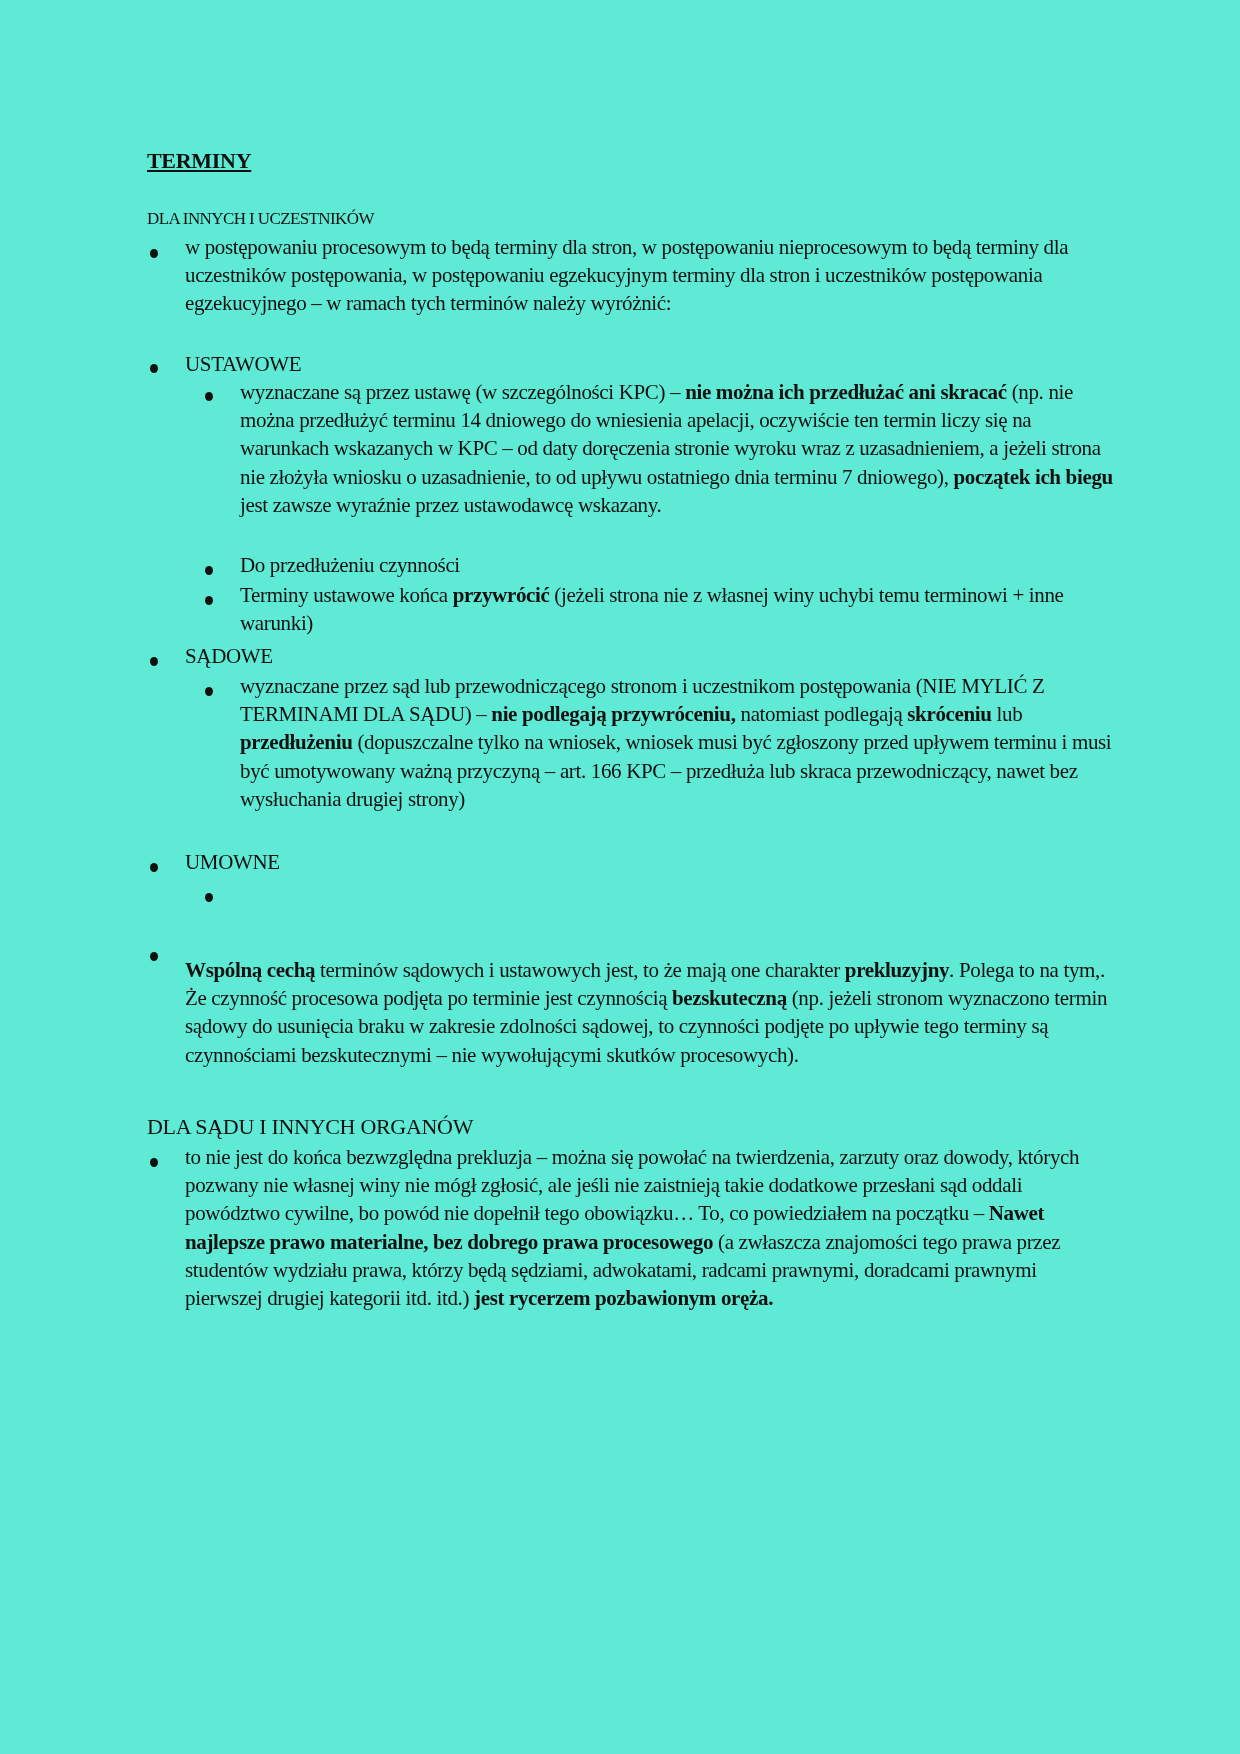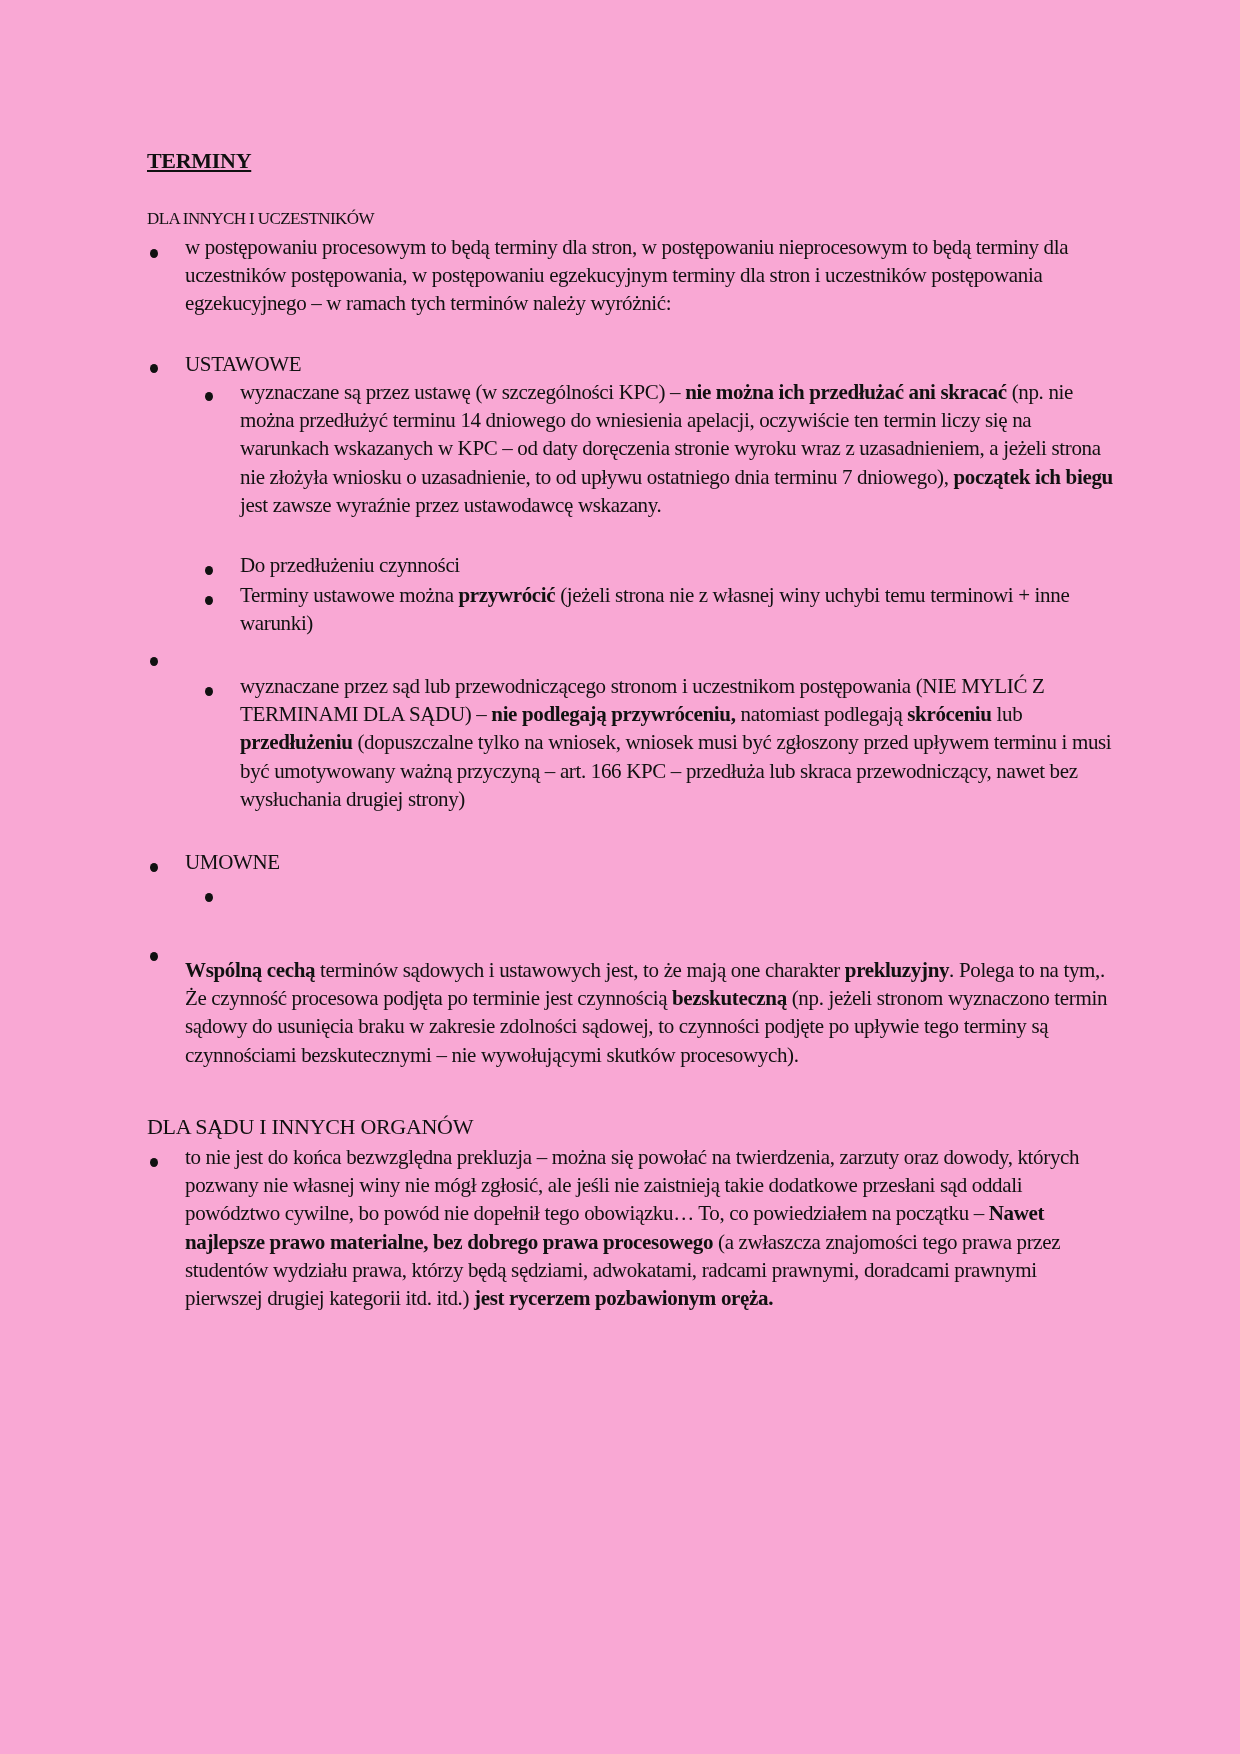--- a/index.html
+++ b/index.html
@@ -1,18 +1,18 @@
 <!DOCTYPE html>
 <html><head>
 <meta charset="utf-8">
 <style>
   html, body { margin:0; padding:0; background:#ffffff; }
   body { width:1240px; height:1754px; position:relative; overflow:hidden;
          font-family:"Liberation Serif","DejaVu Serif",serif; color:#111; }
-  .page { position:absolute; left:0; top:0; width:1240px; height:1754px; background:#f9a8d4; }
+  .page { position:absolute; left:0; top:0; width:1240px; height:1754px; background:#5eead4; }
   .title { position:absolute; left:147px; top:148px; font-size:22px; font-weight:bold;
            text-decoration:underline; letter-spacing:-0.3px; }
   .h-small { position:absolute; left:147px; top:209px; font-size:17px; letter-spacing:-0.6px; }
   .h-big { position:absolute; left:147px; top:1114px; font-size:22px; letter-spacing:-0.3px; }
   .item { position:absolute; font-size:21px; line-height:28.2px; letter-spacing:-0.35px; }
   .bullet { position:absolute; width:8px; height:9px; border-radius:50%; background:#111; }
   .l1 { left:185px; width:930px; }
   .l2 { left:240px; width:880px; }
   b { font-weight:bold; }
 </style>
@@ -36,24 +36,25 @@
   <span class="bullet" style="left:205px;top:392px;"></span>
   <div class="item l2" style="top:378px;">
     <span>wyznaczane są przez ustawę (w szczególności KPC) – </span><b>nie można ich przedłużać ani skracać</b><span> (np. nie można przedłużyć terminu 14 dniowego do wniesienia apelacji, oczywiście ten termin liczy się na warunkach wskazanych w KPC – od daty doręczenia stronie wyroku wraz z uzasadnieniem, a jeżeli strona nie złożyła wniosku o uzasadnienie, to od upływu ostatniego dnia terminu 7 dniowego), </span><b>początek ich biegu</b><span> jest zawsze wyraźnie przez ustawodawcę wskazany.</span>
   </div>
 
   <span class="bullet" style="left:205px;top:566px;"></span>
   <div class="item l2" style="top:551px;">Do przedłużeniu czynności</div>
 
   <span class="bullet" style="left:205px;top:596px;"></span>
   <div class="item l2" style="top:581px;">
-    <span>Terminy ustawowe można </span><b>przywrócić</b><span> (jeżeli strona nie z własnej winy uchybi temu terminowi + inne warunki)</span>
+    <span>Terminy ustawowe końca </span><b>przywrócić</b><span> (jeżeli strona nie z własnej winy uchybi temu terminowi + inne warunki)</span>
   </div>
 
   <span class="bullet" style="left:150px;top:657px;"></span>
+  <div class="item l1" style="top:642px;">SĄDOWE</div>
 
   <span class="bullet" style="left:205px;top:687px;"></span>
   <div class="item l2" style="top:672px;">
     <span>wyznaczane przez sąd lub przewodniczącego stronom i uczestnikom postępowania (NIE MYLIĆ Z TERMINAMI DLA SĄDU) – </span><b>nie podlegają przywróceniu,</b><span> natomiast podlegają </span><b>skróceniu</b><span> lub </span><b>przedłużeniu</b><span> (dopuszczalne tylko na wniosek, wniosek musi być zgłoszony przed upływem terminu i musi być umotywowany ważną przyczyną – art. 166 KPC – przedłuża lub skraca przewodniczący, nawet bez wysłuchania drugiej strony)</span>
   </div>
 
   <span class="bullet" style="left:150px;top:863px;"></span>
   <div class="item l1" style="top:848px;">UMOWNE</div>
 
   <span class="bullet" style="left:205px;top:893px;"></span>

